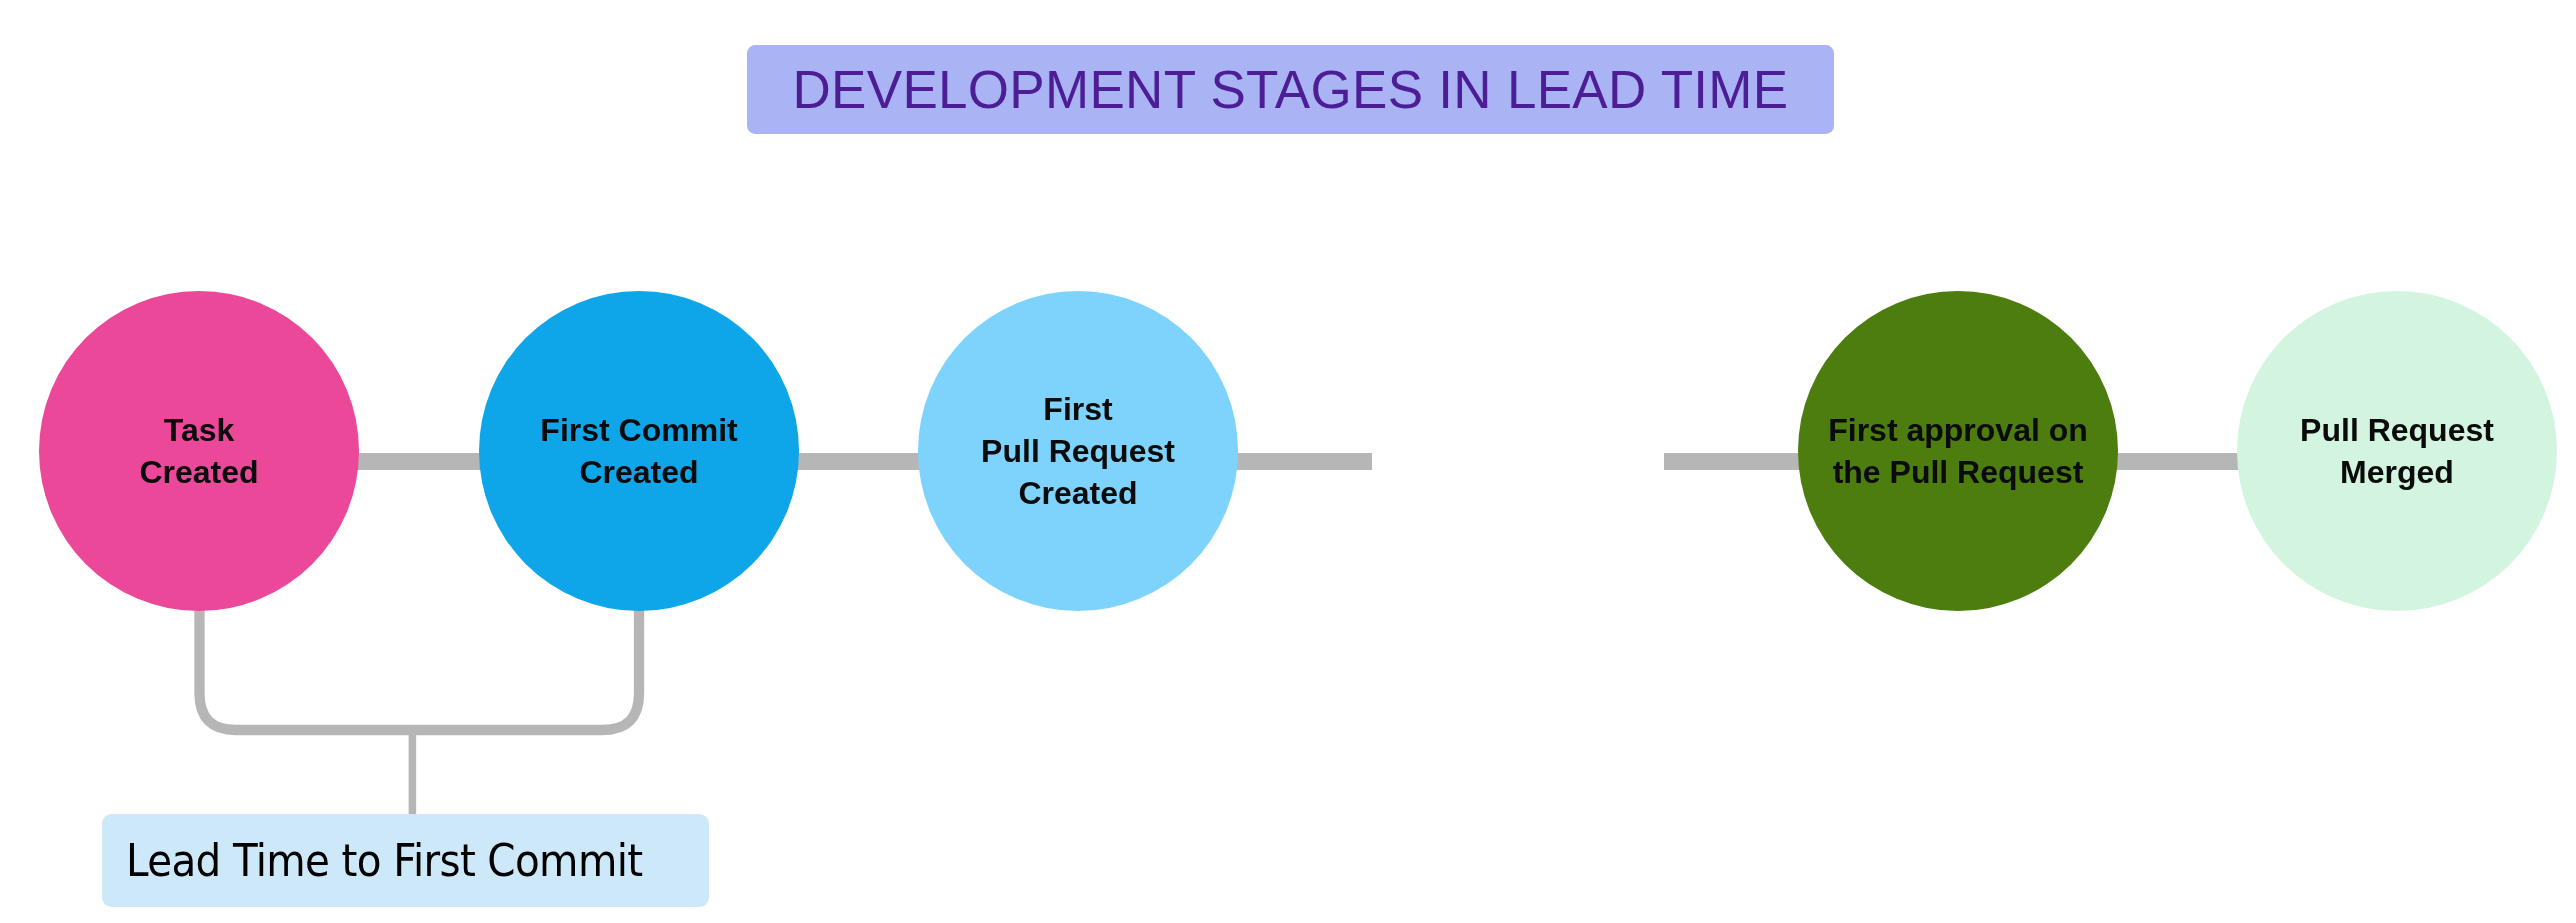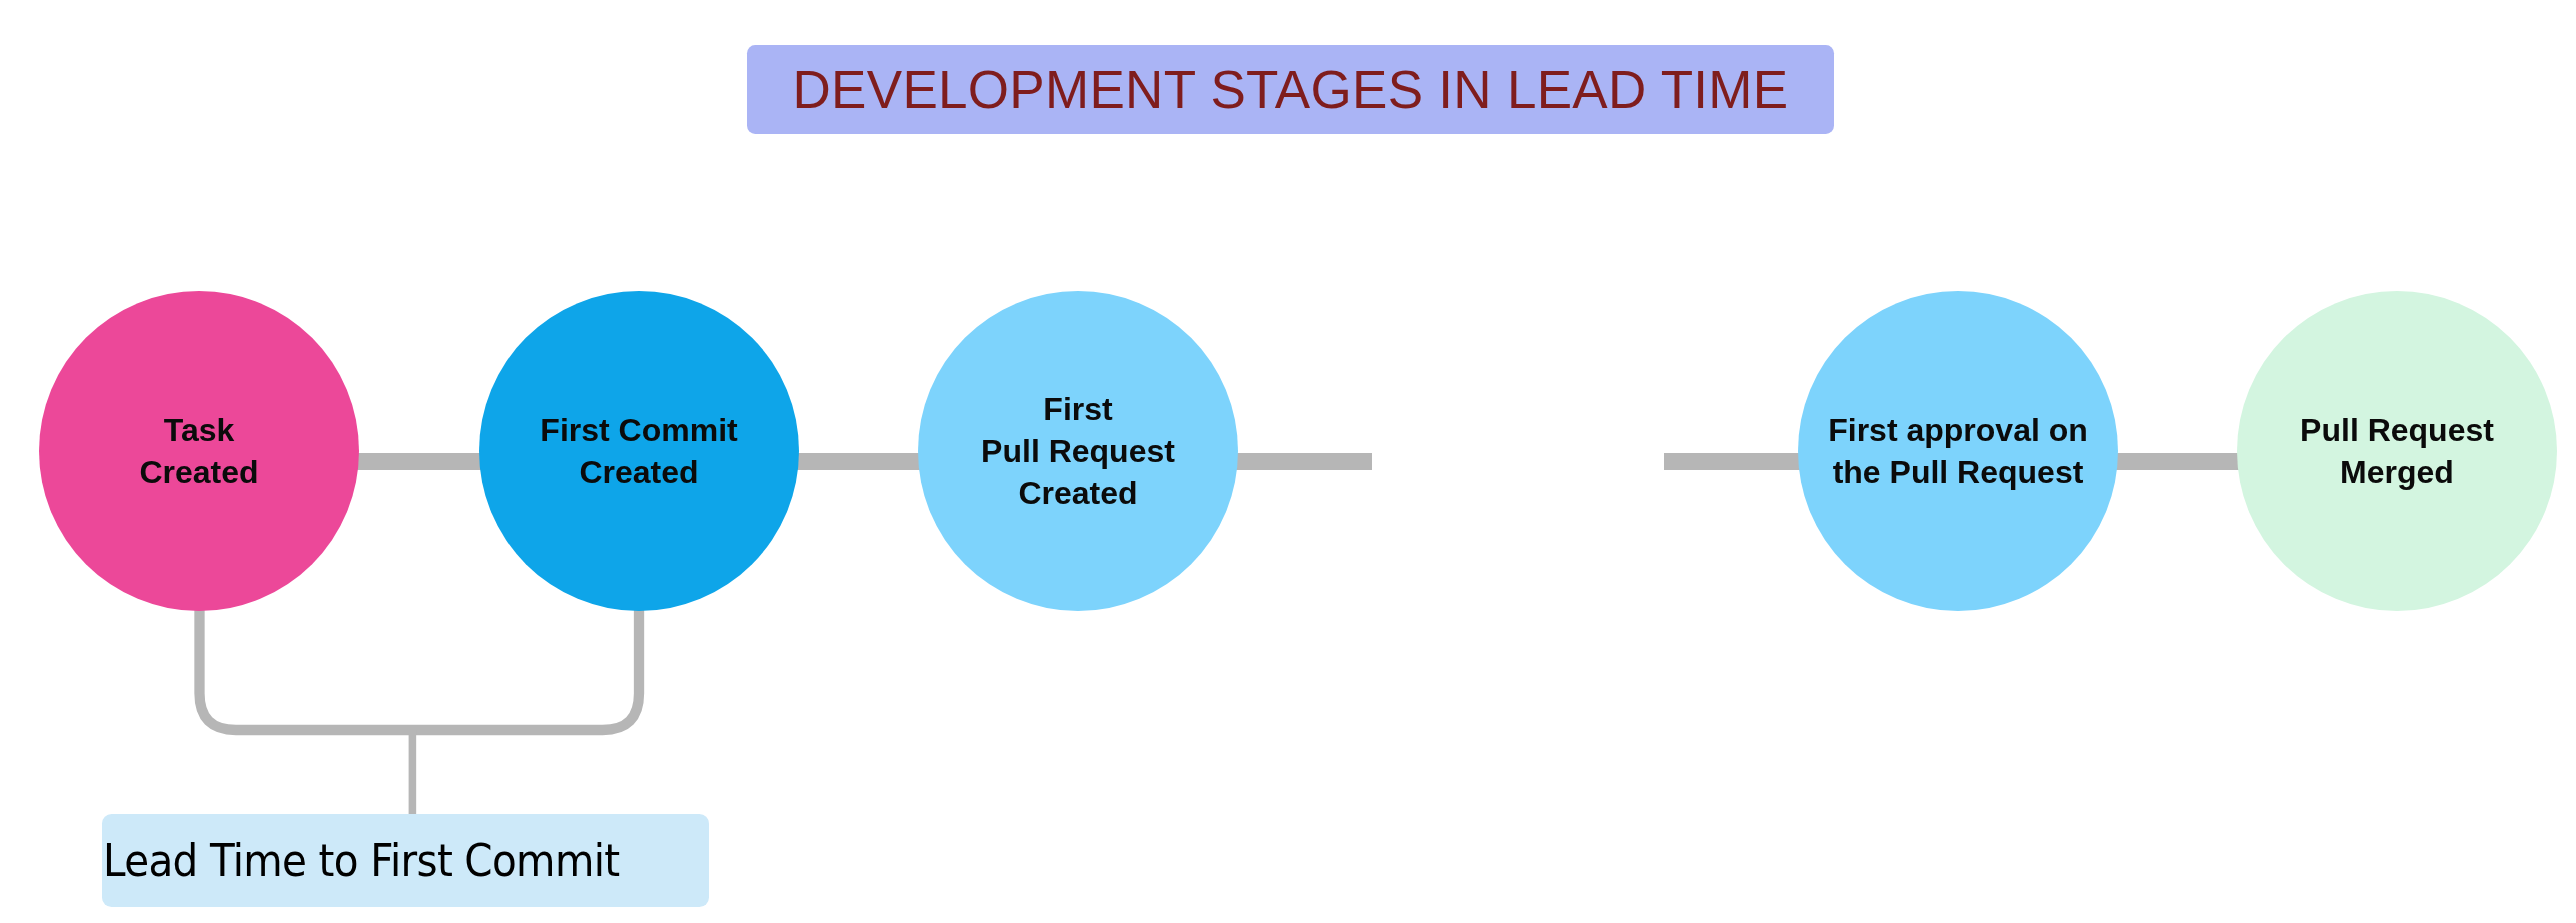--- a/index.html
+++ b/index.html
@@ -27,21 +27,21 @@
     border-radius: 8.2px;
     display: flex;
     align-items: center;
     justify-content: center;
     box-sizing: border-box;
   }
   #title-text {
     font-family: "Liberation Sans", sans-serif;
     font-size: 53px;
     font-weight: 400;
-    color: #7f1d1d;
+    color: #4c1d95;
     letter-spacing: 0.3px;
     line-height: 1;
     white-space: nowrap;
     text-align: right;
   }
 
   
   .connector {
     position: absolute;
     height: 16.5px;
@@ -87,21 +87,21 @@
     left: 102px;
     top: 814px;
     width: 607px;
     height: 93px;
     background: #cde9f9;
     border-radius: 9.6px;
     display: flex;
     align-items: center;
     justify-content: flex-start;
     box-sizing: border-box;
-    padding-left: 1px;
+    padding-left: 24px;
   }
   #leadtime-label-text {
     font-family: "DejaVu Sans", sans-serif;
     font-size: 44px;
     font-weight: 400;
     color: #000000;
     letter-spacing: -0.7px;
     transform: scaleX(0.92);
     transform-origin: left center;
     white-space: nowrap;
@@ -137,21 +137,21 @@
 Created</span>
   </div>
 
   <div class="stage-node" style="left:918px; background:#7dd3fc;">
     <span class="stage-label">First
 Pull Request
 Created</span>
   </div>
 
 
-  <div class="stage-node" style="left:1798px; background:#7dd3fc;">
+  <div class="stage-node" style="left:1798px; background:#4d7c0f;">
     <span class="stage-label">First approval on
 the Pull Request</span>
   </div>
 
   <div class="stage-node" style="left:2237px; background:#d3f5e0;">
     <span class="stage-label">Pull Request
 Merged</span>
   </div>
 
   <div id="leadtime-label-box">

